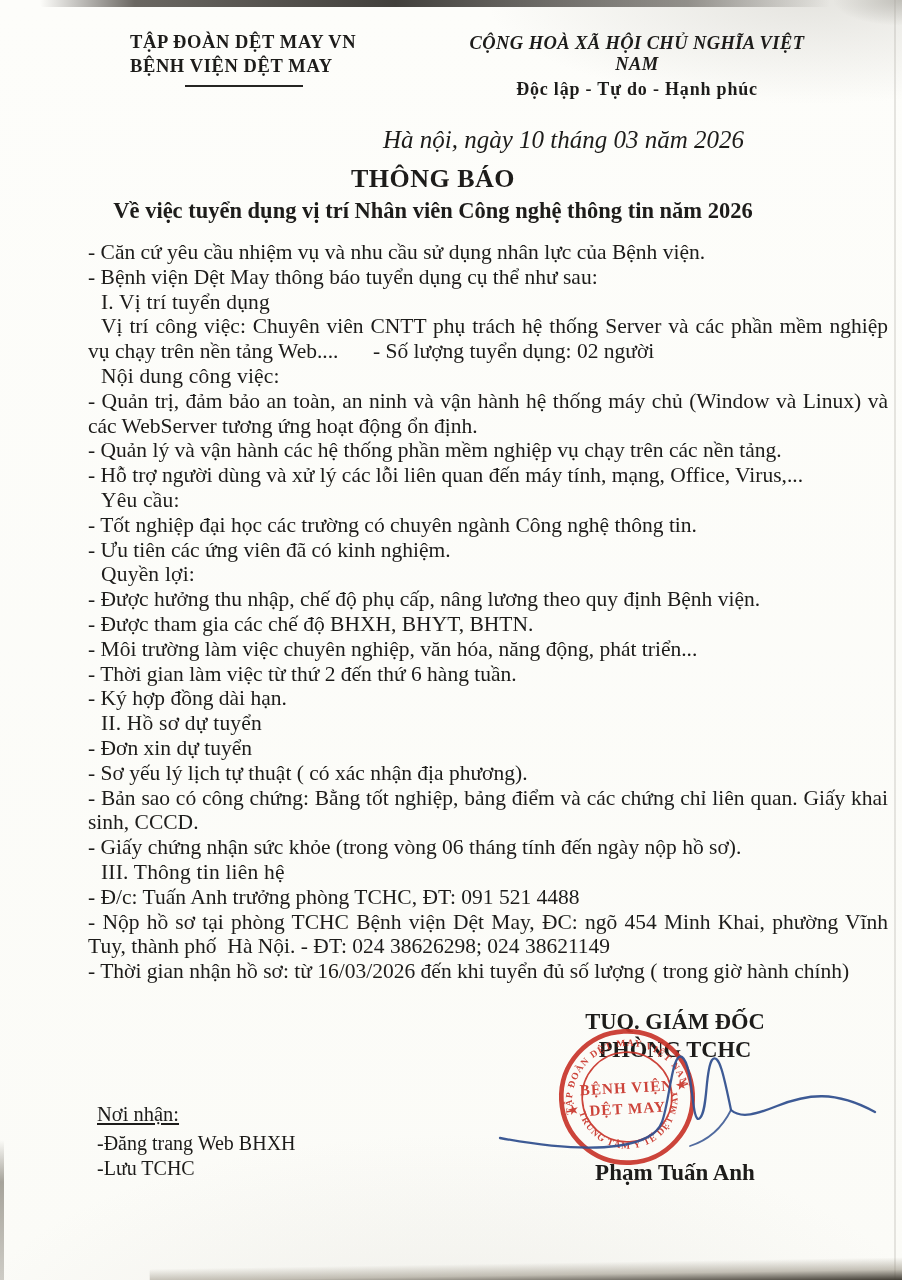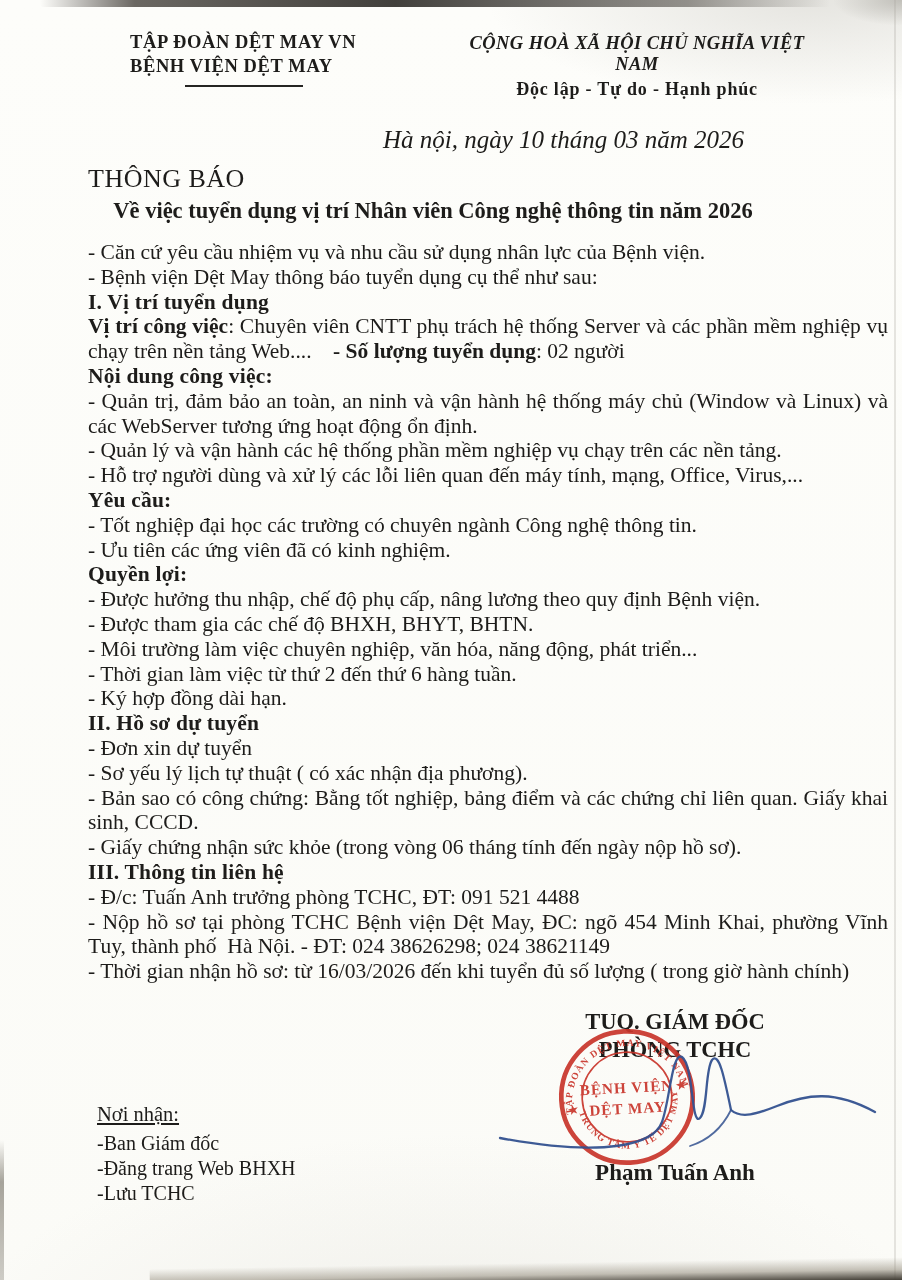--- a/index.html
+++ b/index.html
@@ -24,29 +24,29 @@
     transform:rotate(-0.9deg);transform-origin:100% 100%;
     background:linear-gradient(to bottom, rgba(150,143,128,0) 0%, rgba(150,143,128,.55) 38%, #3f3b33 72%);}
   
   .hdr-left{position:absolute;left:130px;top:30px;width:228px;text-align:left;font-weight:bold;
     font-size:18.5px;line-height:24px;letter-spacing:.6px;}
   .hdr-left .rule{width:118px;height:2px;background:#262523;margin:7px auto 0;}
   .hdr-right{position:absolute;left:446px;top:33px;width:382px;text-align:center;font-weight:bold;}
   .hdr-right .l1{font-size:18.5px;letter-spacing:.4px;font-style:italic;}
   .hdr-right .l2{font-size:18px;letter-spacing:.8px;margin-top:4px;}
   .dateline{position:absolute;top:126px;right:158px;font-style:italic;font-size:25px;text-align:right;}
-  .doc-title{position:absolute;top:164px;left:88px;width:690px;text-align:left;font-weight:normal;
+  .doc-title{position:absolute;top:164px;left:88px;width:690px;text-align:center;font-weight:bold;
     font-size:26px;letter-spacing:.5px;}
   .doc-subtitle{position:absolute;top:198px;left:45px;width:776px;text-align:center;font-weight:bold;
     font-size:22.5px;}
   
   .doc-body{position:absolute;top:240px;left:88px;width:800px;font-size:21.5px;line-height:24.8px;}
   .para{margin:0;text-align:justify;}
   .para.heading{font-weight:bold;letter-spacing:.2px;}
-  .b{font-weight:bold;}
+  .b{font-weight:normal;margin-left:13px;}
   
   .sig-title{position:absolute;left:552px;top:1008px;width:246px;text-align:center;font-weight:bold;
     font-size:22.5px;line-height:28px;z-index:1;}
   .sig-name{position:absolute;left:552px;top:1160px;width:246px;text-align:center;font-weight:bold;
     font-size:23px;z-index:1;}
   .stamp{position:absolute;left:554px;top:1024px;width:146px;height:146px;z-index:2;opacity:.92;
     transform:rotate(-3deg);}
   .signature{position:absolute;left:485px;top:1030px;width:400px;height:130px;z-index:3;}
   .recipients{position:absolute;left:97px;top:1102px;font-size:20px;line-height:25px;}
   .recipients .rec-head{font-weight:normal;text-decoration:underline;font-size:20.5px;margin-bottom:4px;}
@@ -132,21 +132,20 @@
              C 220,40 223,80 215,88 C 206,97 209,36 197,27 C 187,21 185,70 177,92
              C 169,114 122,128 15,108" fill="none" stroke="#33518f" stroke-width="2.3" stroke-linecap="round" opacity=".95"></path>
     <path d="M 246,80 C 238,96 224,110 205,116" fill="none" stroke="#33518f" stroke-width="1.8" stroke-linecap="round" opacity=".85"></path>
   </svg>
 
   <div class="sig-name">Phạm Tuấn Anh</div>
 
   <div class="recipients">
     <div class="rec-head">Nơi nhận:</div>
     <div>
-        <div class="rec-item">-Ban Giám đốc</div>
         <div class="rec-item">-Đăng trang Web BHXH</div>
         <div class="rec-item">-Lưu TCHC</div>
       </div>
   </div>
 
   <div class="edge-top"></div>
   <div class="corner-tr"></div>
   <div class="edge-right"></div>
   <div class="edge-left"></div>
   <div class="edge-bottom"></div>

